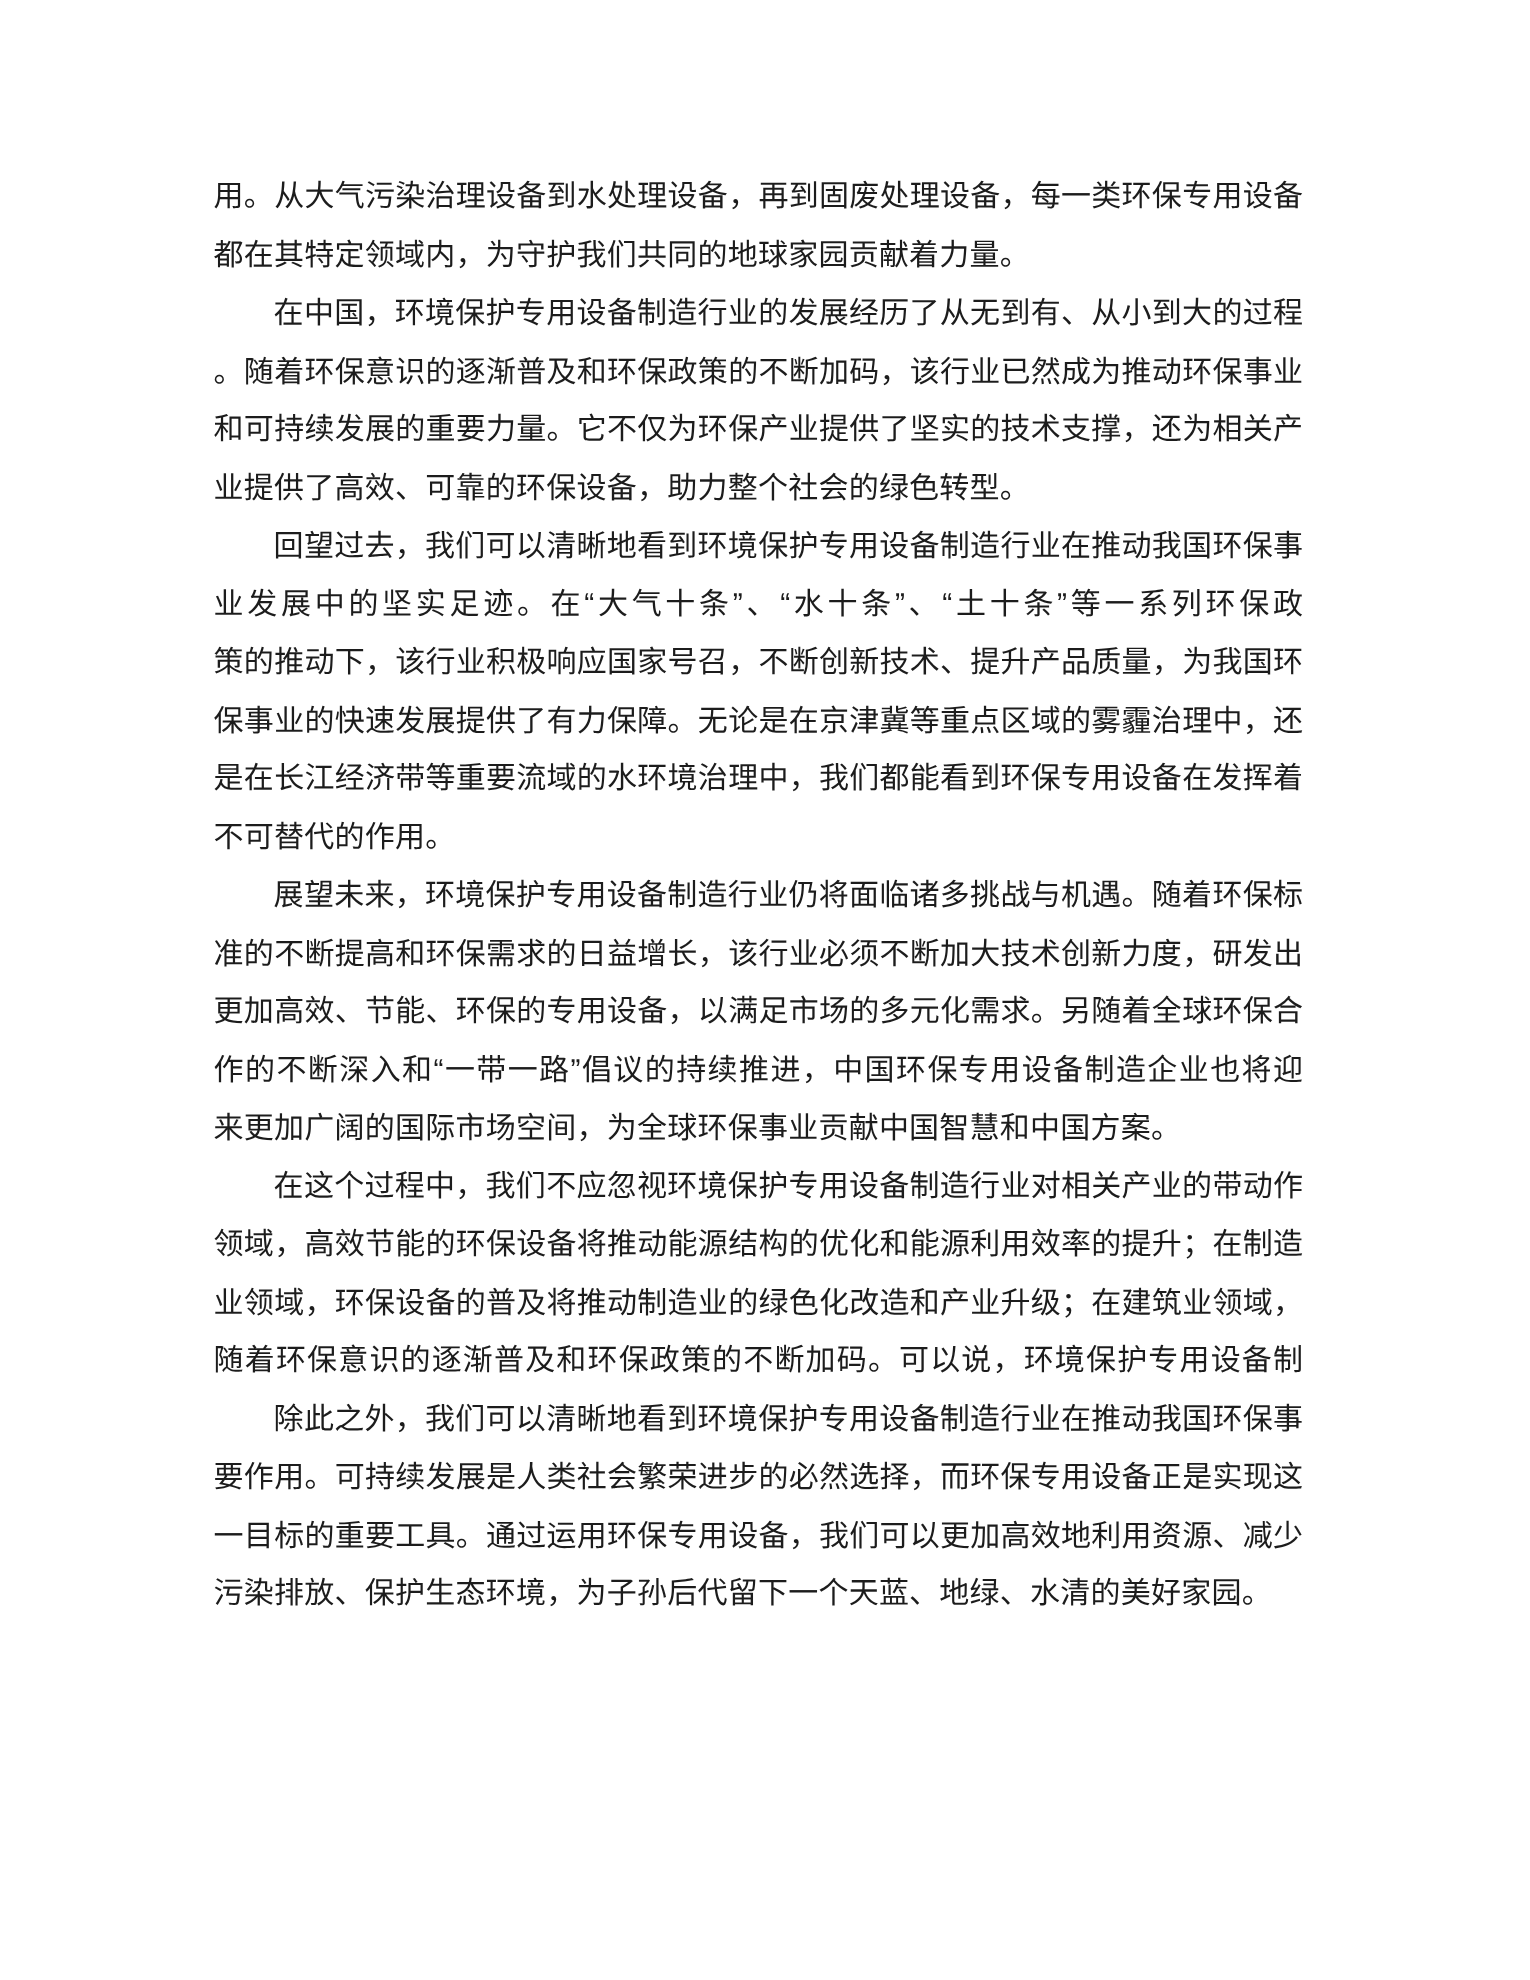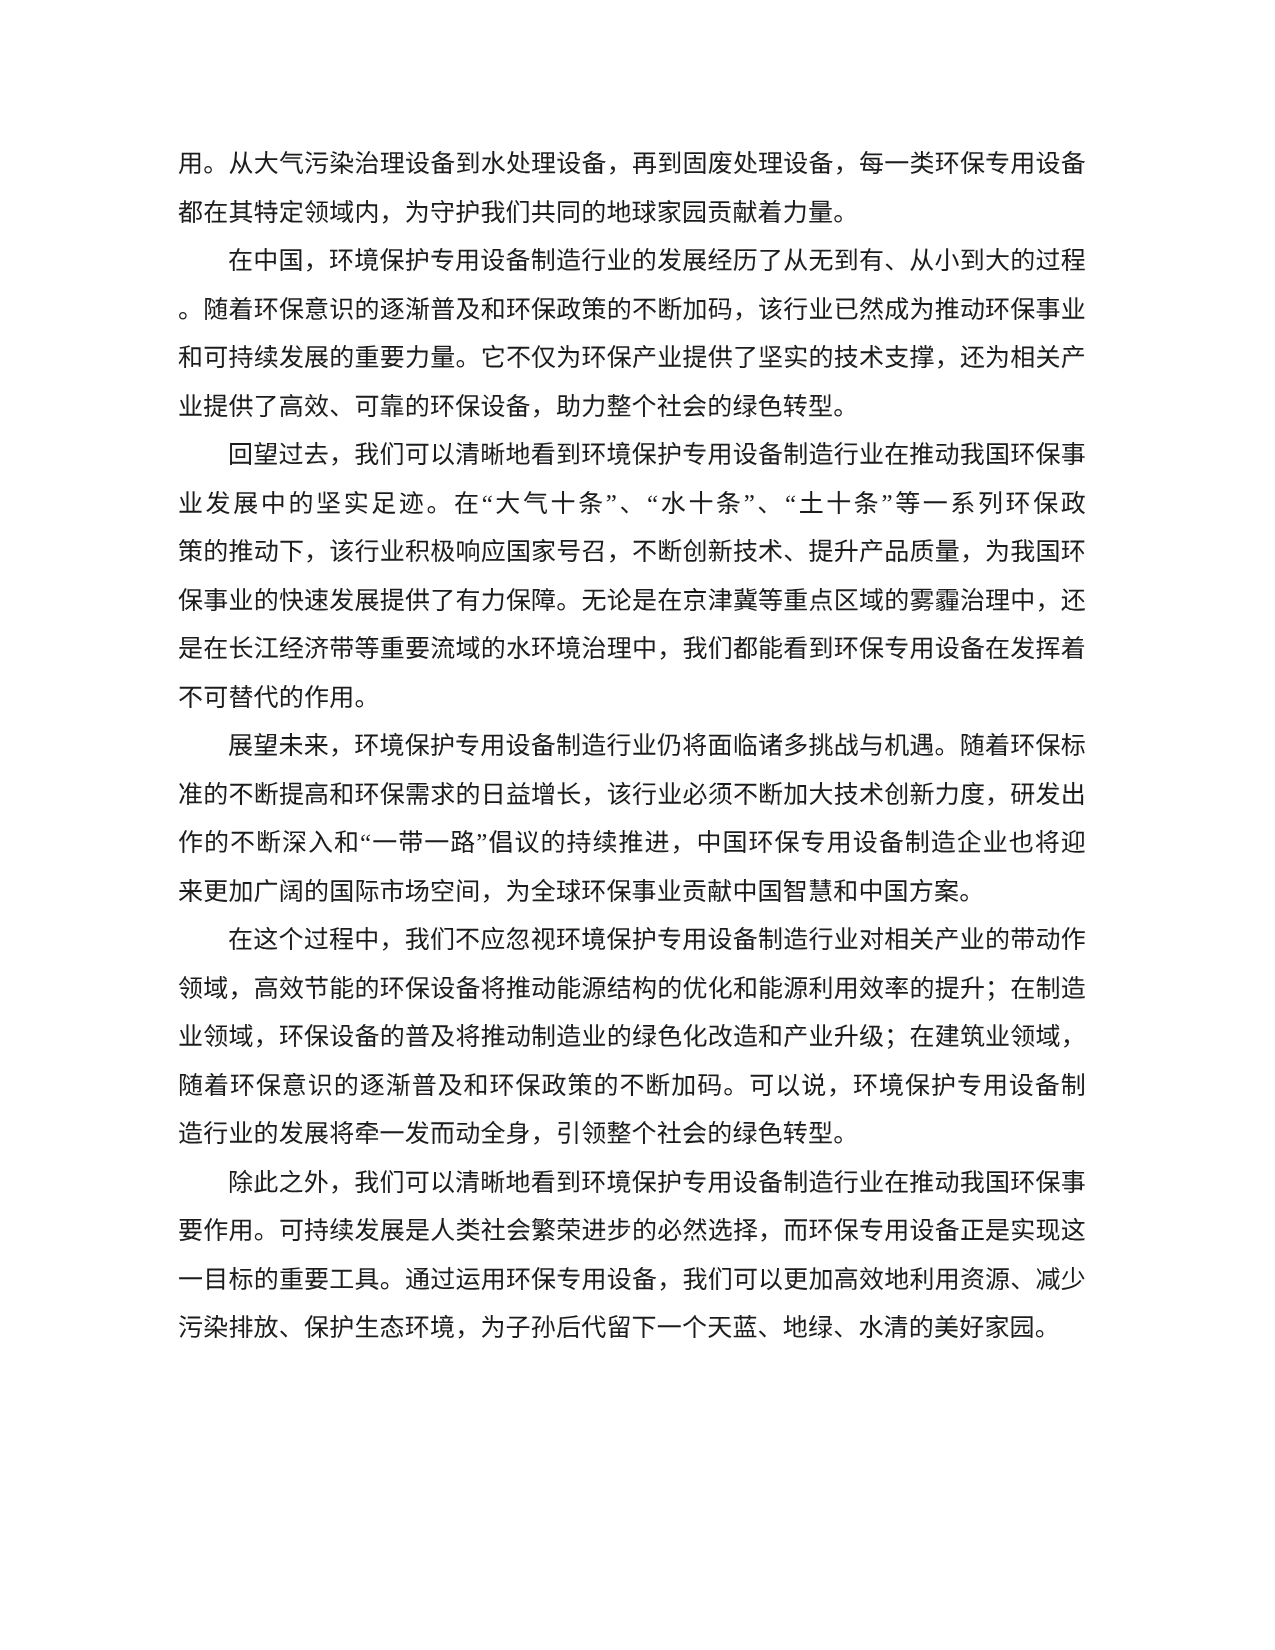--- a/index.html
+++ b/index.html
@@ -7,21 +7,21 @@
     padding: 0;
     background: #e8e8e8;
   }
   .page {
     position: relative;
     width: 1275px;
     height: 1650px;
     margin: 0 auto;
     background: #ffffff;
     overflow: hidden;
-    font-family: Liberation Serif, serif;
+    font-family: Liberation Sans, sans-serif;
   }
   .text-block {
     position: absolute;
     top: 140px;
     left: 178px;
     width: 908px;
     color: #1c1c1c;
   }
   .paragraph {
     margin: 0;
@@ -65,29 +65,29 @@
         <div class="line indent">回望过去，我们可以清晰地看到环境保护专用设备制造行业在推动我国环保事</div>
         <div class="line">业发展中的坚实足迹。在“大气十条”、“水十条”、“土十条”等一系列环保政</div>
         <div class="line">策的推动下，该行业积极响应国家号召，不断创新技术、提升产品质量，为我国环</div>
         <div class="line">保事业的快速发展提供了有力保障。无论是在京津冀等重点区域的雾霾治理中，还</div>
         <div class="line">是在长江经济带等重要流域的水环境治理中，我们都能看到环保专用设备在发挥着</div>
         <div class="line para-end">不可替代的作用。</div>
       </div>
       <div class="paragraph">
         <div class="line indent">展望未来，环境保护专用设备制造行业仍将面临诸多挑战与机遇。随着环保标</div>
         <div class="line">准的不断提高和环保需求的日益增长，该行业必须不断加大技术创新力度，研发出</div>
+        <div class="line">更加高效、节能、环保的专用设备，以满足市场的多元化需求。另随着全球环保合</div>
         <div class="line">作的不断深入和“一带一路”倡议的持续推进，中国环保专用设备制造企业也将迎</div>
         <div class="line para-end">来更加广阔的国际市场空间，为全球环保事业贡献中国智慧和中国方案。</div>
       </div>
       <div class="paragraph">
         <div class="line indent">在这个过程中，我们不应忽视环境保护专用设备制造行业对相关产业的带动作</div>
         <div class="line">领域，高效节能的环保设备将推动能源结构的优化和能源利用效率的提升；在制造</div>
         <div class="line">业领域，环保设备的普及将推动制造业的绿色化改造和产业升级；在建筑业领域，</div>
         <div class="line">随着环保意识的逐渐普及和环保政策的不断加码。可以说，环境保护专用设备制</div>
-        <div class="line para-end">造行业的发展将牵一发而动全身，引领整个社会的绿色转型。</div>
       </div>
       <div class="paragraph">
         <div class="line indent">除此之外，我们可以清晰地看到环境保护专用设备制造行业在推动我国环保事</div>
         <div class="line">要作用。可持续发展是人类社会繁荣进步的必然选择，而环保专用设备正是实现这</div>
         <div class="line">一目标的重要工具。通过运用环保专用设备，我们可以更加高效地利用资源、减少</div>
         <div class="line para-end">污染排放、保护生态环境，为子孙后代留下一个天蓝、地绿、水清的美好家园。</div>
       </div>
     </div>
 </div>
 

